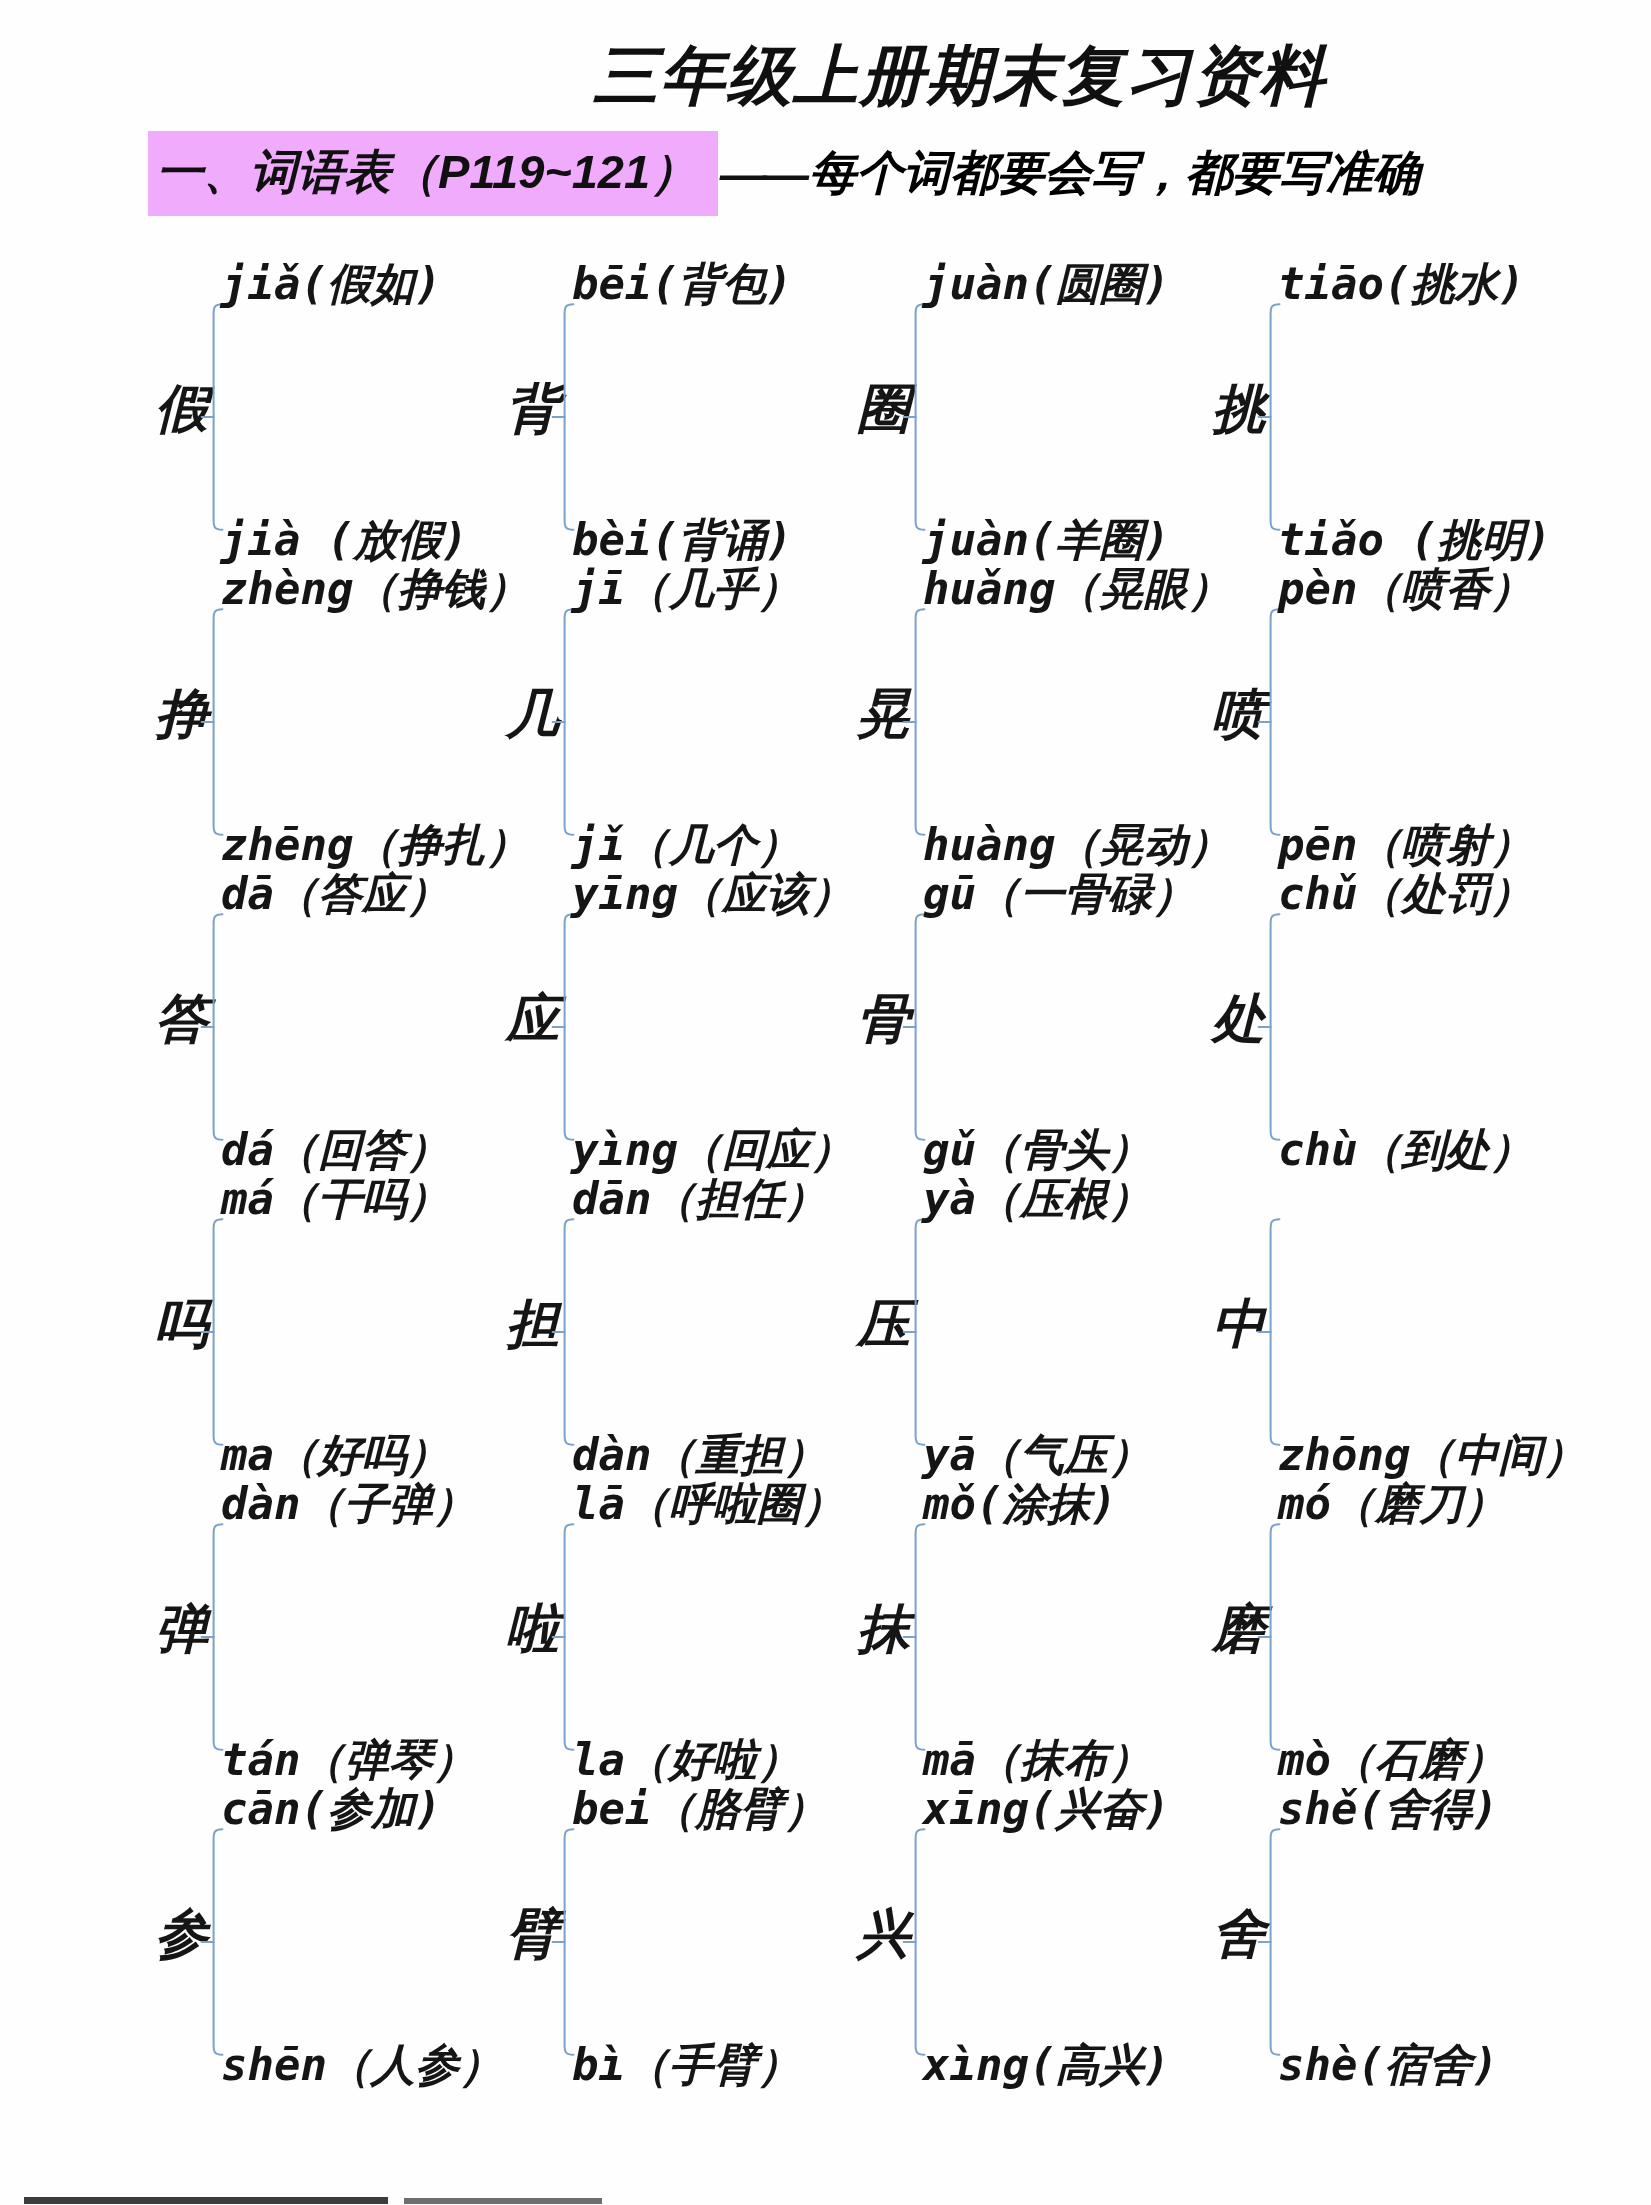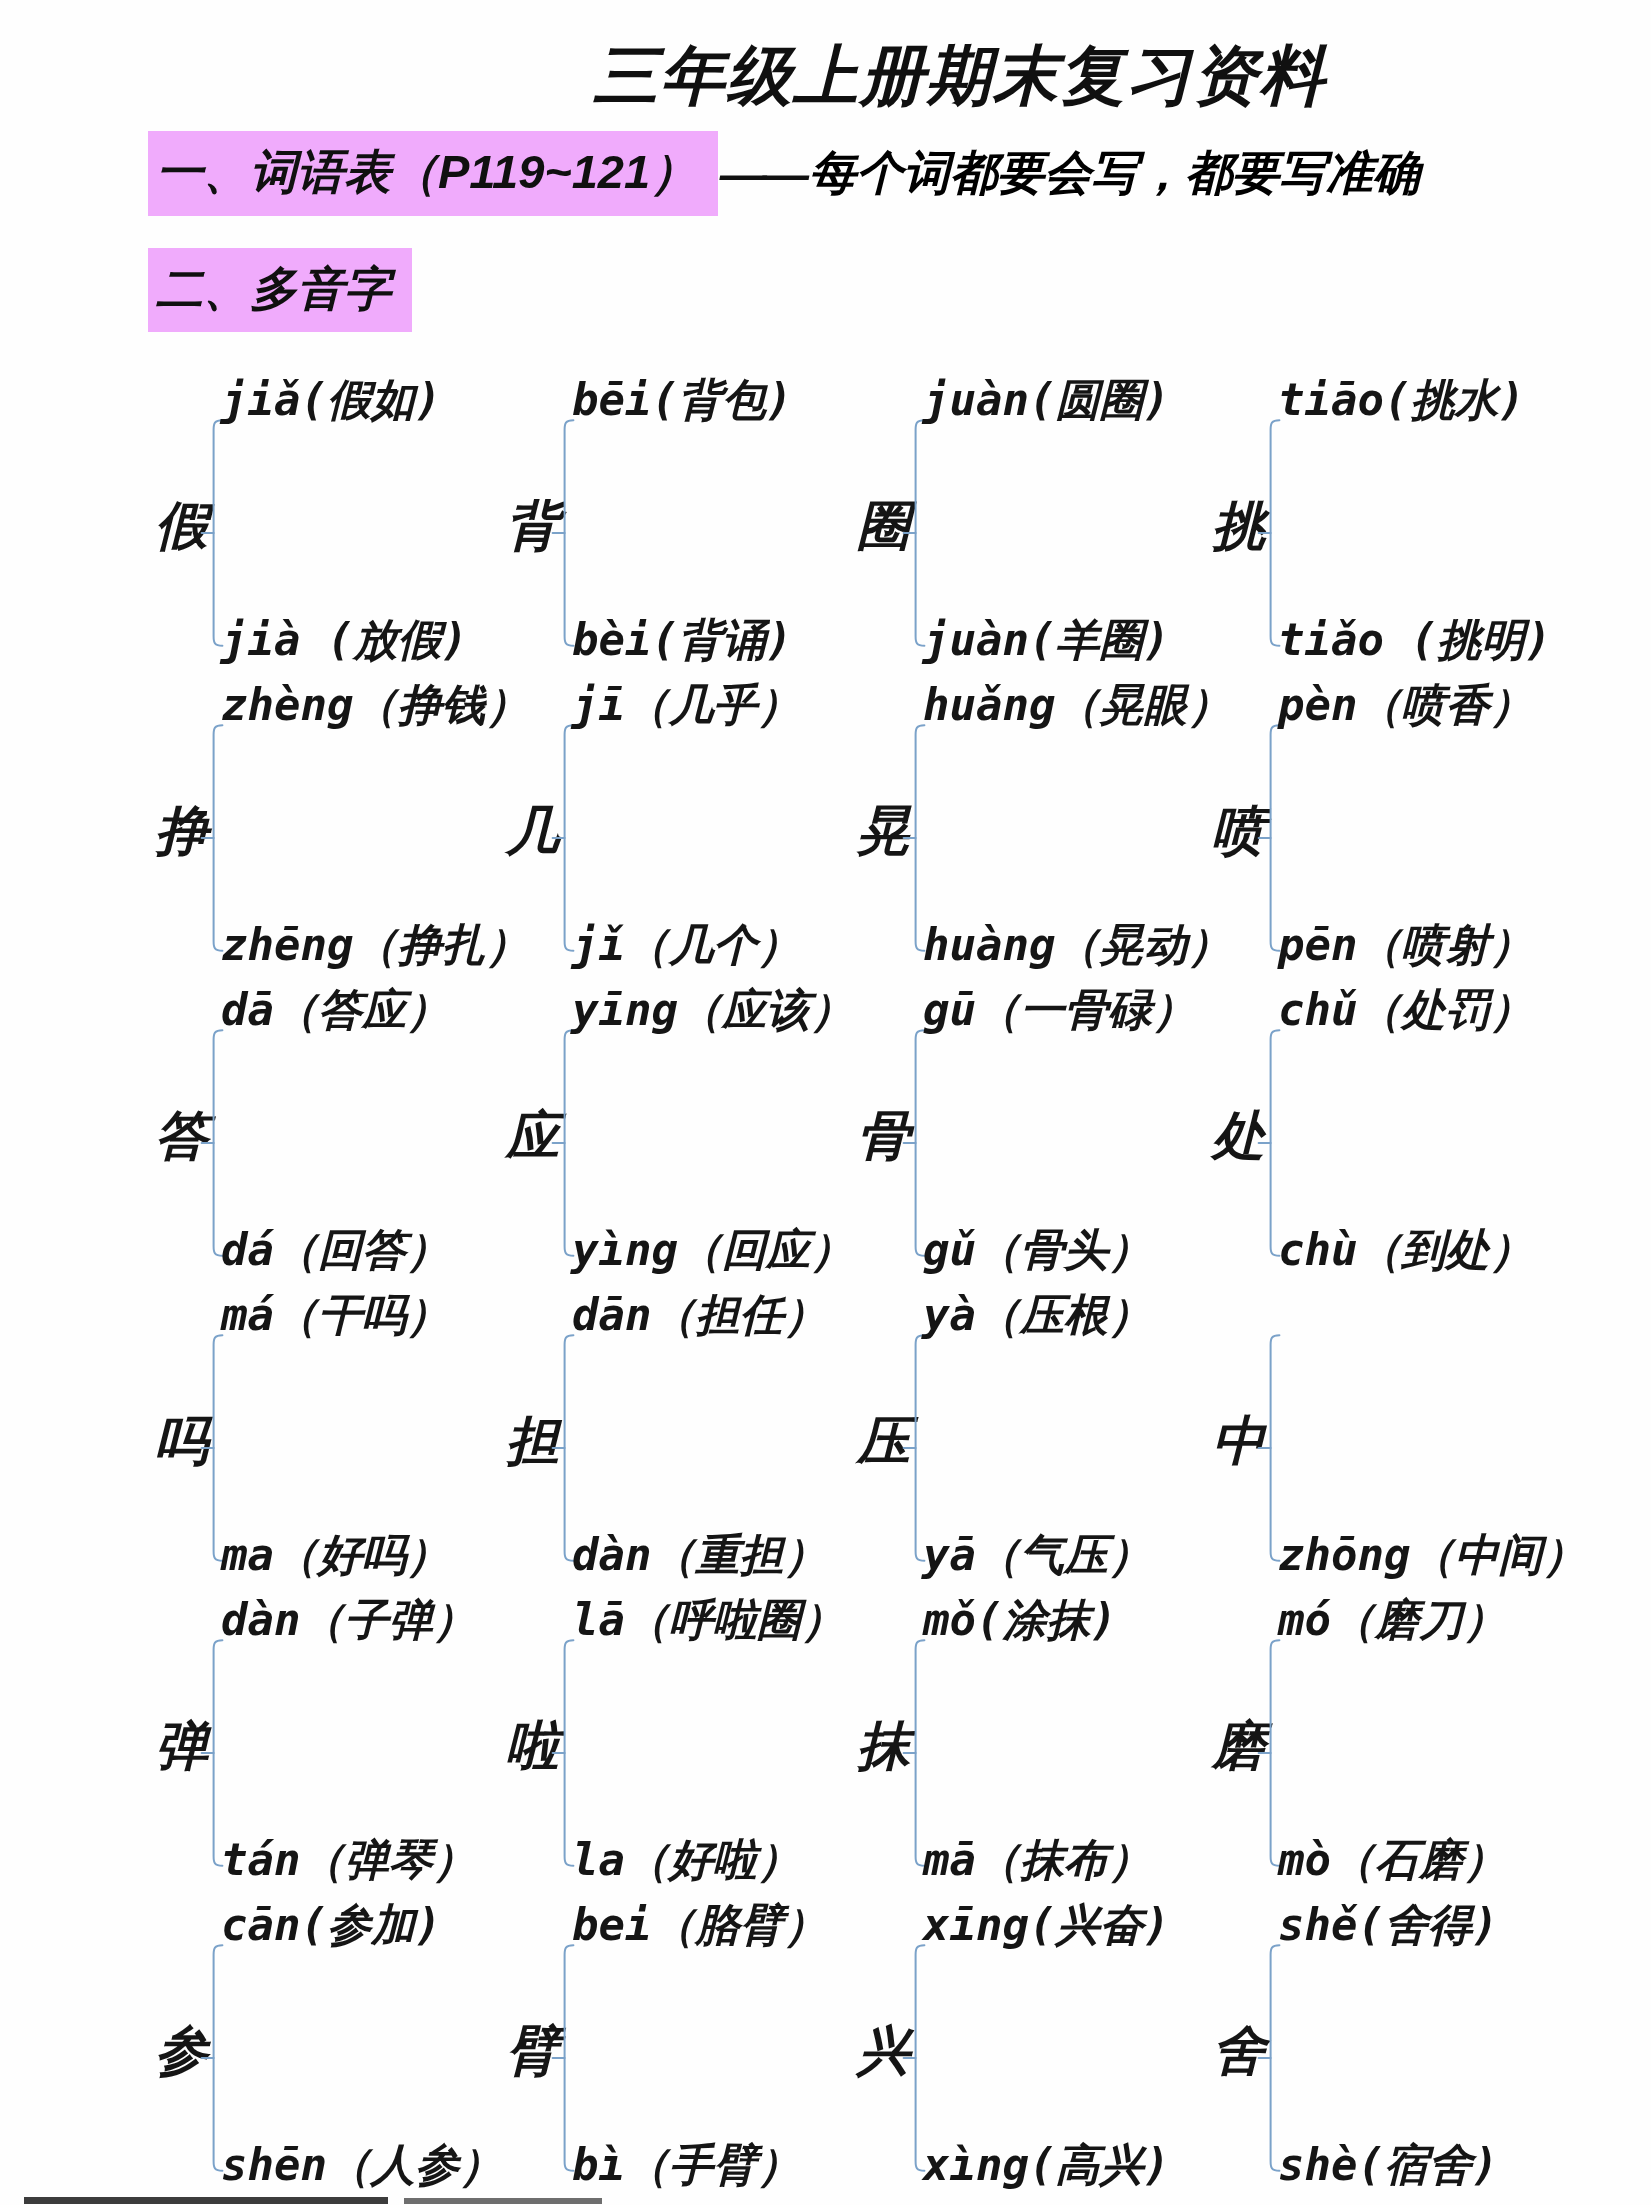--- a/index.html
+++ b/index.html
@@ -83,41 +83,38 @@
     position:absolute;
     left:66px;
     white-space:nowrap;
     font-family:"DejaVu Sans Mono","Liberation Sans",sans-serif;
     font-size:44px;
     font-weight:600;
     color:#151515;
     line-height:1.2;
   }
   .reading.top{top:0;}
-  .reading.bottom{top:240px;}
+  .reading.bottom{top:256px;}
   
   .edge1{position:absolute;left:24px;top:2197px;width:364px;height:6.5px;background:#3c3c3c;}
   .edge2{position:absolute;left:404px;top:2198px;width:198px;height:5.7px;background:#6e6e6e;}
 </style>
 </head>
 <body>
 
 <div class="page">
 
   <div class="title">三年级上册期末复习资料</div>
 
   <div class="heading-row">
     <span class="hl">一、词语表（P119~121）</span>
     <span class="dash">——</span>
     <span class="rednote">每个词都要会写，都要写准确</span>
   </div>
 
-  <div class="heading-row heading-two">
-    <span class="hl">二、多音字</span>
-  </div>
 
   <div class="grid">
 
     <div class="cell">
       <span class="hanzi">假</span>
       <svg class="bracket" viewBox="0 0 30 290" fill="none" stroke="#7ba2c9" stroke-width="2.5" stroke-linecap="round">
           <path d="M28,4 C18,4 17,8 17,16 L17,274 C17,282 18,286 28,286"></path>
           <path d="M17,145 L2,145"></path>
         </svg>
       <span class="reading top">jiǎ(假如)</span>

